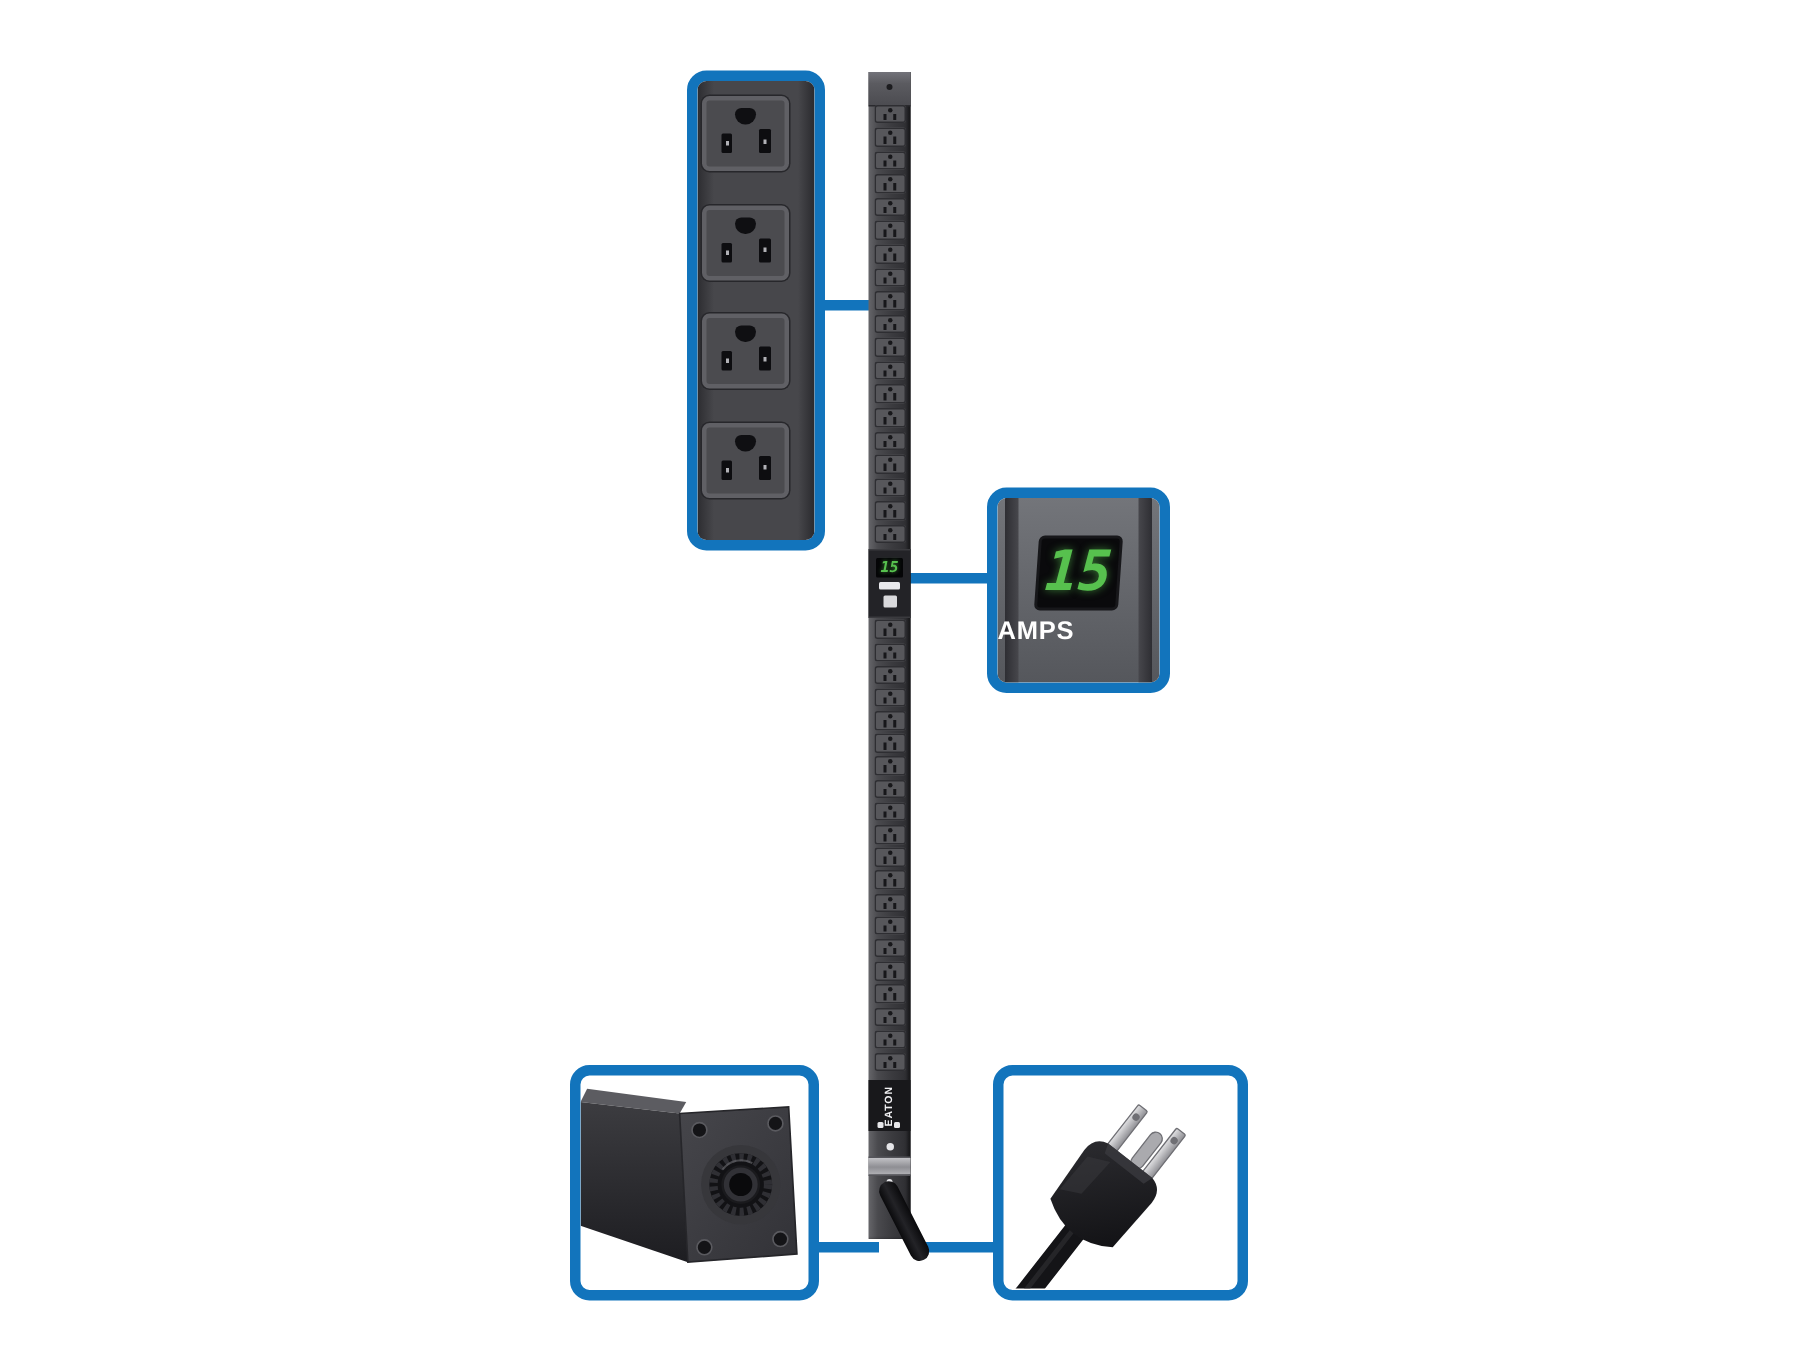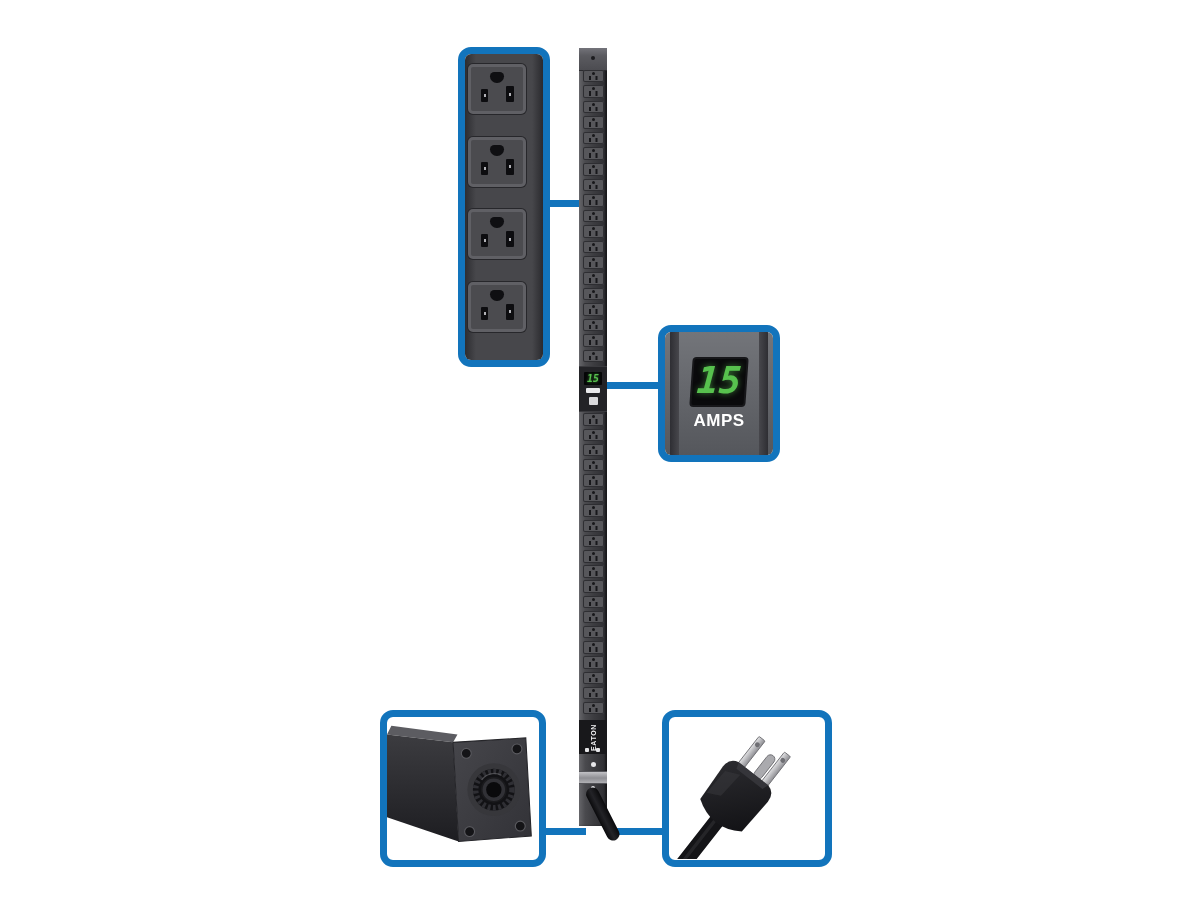--- a/index.html
+++ b/index.html
@@ -82,21 +82,21 @@
   .meter-body{position:absolute;inset:0;background:linear-gradient(180deg,#73757a,#55575c);}
   .meter-edge{position:absolute;top:0;bottom:0;width:9px;
         background:linear-gradient(90deg,#2e2e33,#47474c);}
   .meter-edge.left{left:5px;}
   .meter-edge.right{right:5px;background:linear-gradient(90deg,#47474c,#2e2e33);}
   .led-display{position:absolute;left:50%;top:25px;width:56px;height:50px;margin-left:-28px;
         background:#0a0a0c;border:2px solid #17171a;border-radius:4px;box-sizing:border-box;
         color:var(--led,#57C14E);font:700 italic 37px/44px "DejaVu Sans Mono",monospace;
         text-align:center;transform:skewX(-4deg);
         text-shadow:0 0 6px rgba(87,193,78,.6);}
-  .amps-label{position:absolute;left:0;right:0;top:79px;text-align:center;color:#fff;
+  .amps-label{position:absolute;left:0;right:0;top:79px;text-align:left;color:#fff;
         font:700 17px "Liberation Sans",sans-serif;letter-spacing:.5px;}
 
   .photo{position:absolute;inset:0;}
 </style>
 </head>
 <body>
 
 <div class="stage">
 
   <div class="connector" style="left:533px;top:200px;width:48px;"></div>

